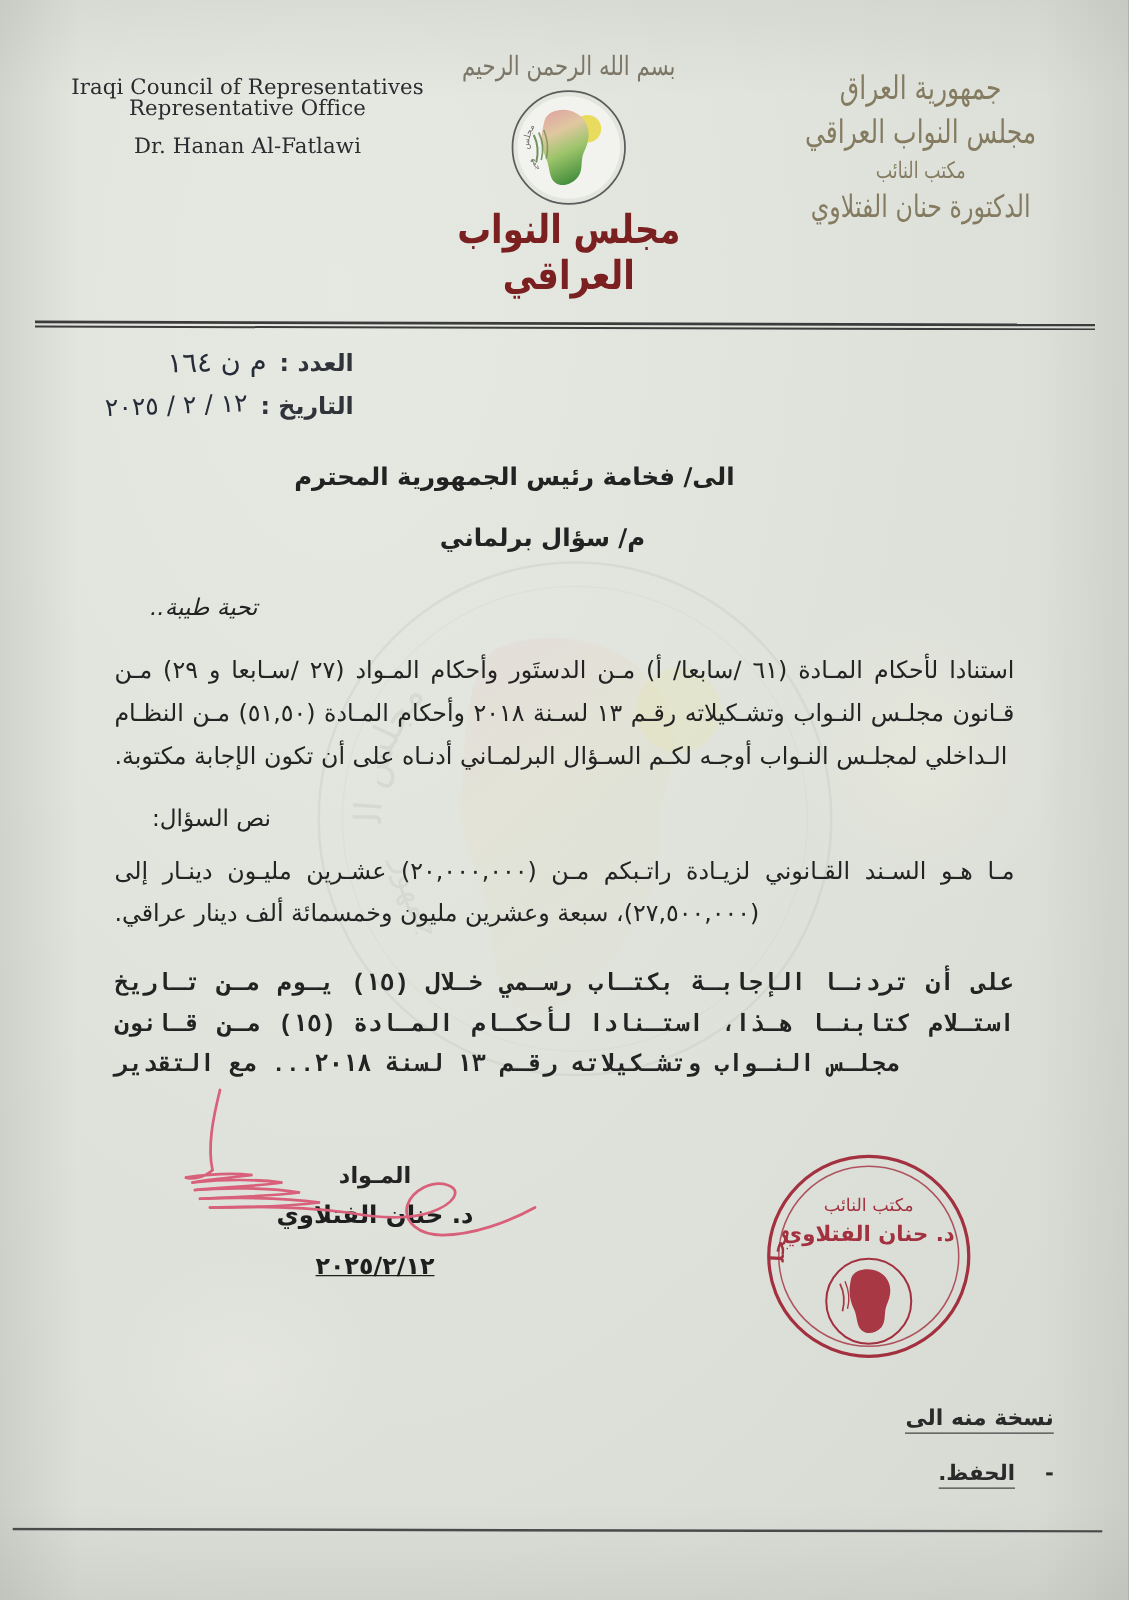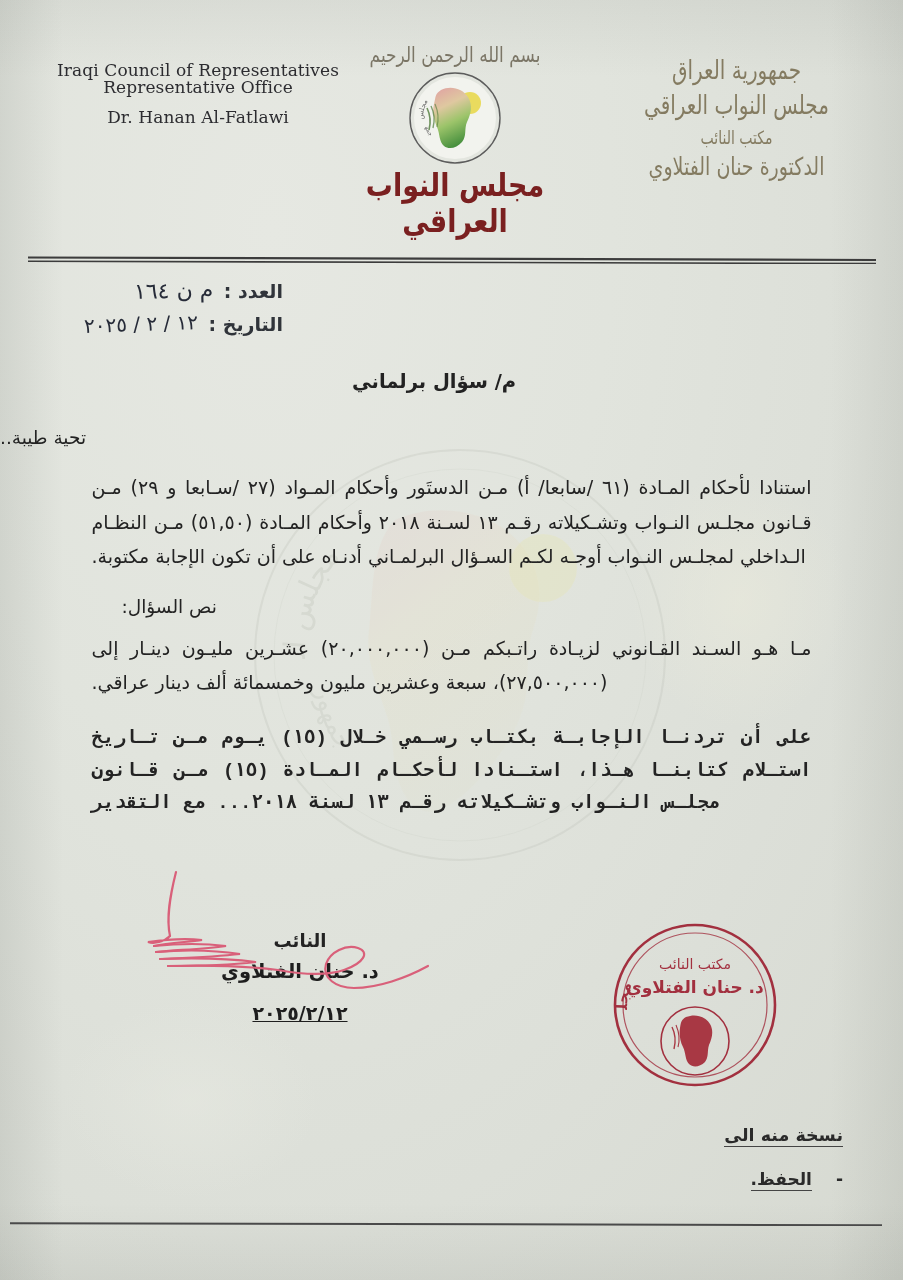--- a/index.html
+++ b/index.html
@@ -167,21 +167,23 @@
     font-size: 19.5px;
     font-weight: 700;
     color: #222;
     margin-bottom: 34px;
     padding-right: 35px;
   }
   .greeting {
     text-align: left;
     font-size: 18.5px;
     color: #222;
+    padding-left: 120px;
     margin-bottom: 22px;
+    font-style: italic;
   }
   .para {
     width: 720px;
     margin: 0 auto 22px auto;
     font-size: 19px;
     line-height: 1.82;
     color: #232323;
     text-align: justify;
     text-align-last: left;
     letter-spacing: .2px;
@@ -362,20 +364,21 @@
       <span class="ref-label">العدد :</span>
       <span class="ref-value">م ن ١٦٤</span>
     </div>
     <div class="ref-row">
       <span class="ref-label">التاريخ :</span>
       <span class="ref-value date">١٢ / ٢ / ٢٠٢٥</span>
     </div>
   </div>
 
   <div class="body-area">
+    <div class="addr">الى/  فخامة رئيس الجمهورية المحترم</div>
     <div class="subject">م/ سؤال برلماني</div>
     <div class="greeting">تحية طيبة..</div>
     <div class="para">استنادا لأحكام المـادة (٦١ /سابعا/ أ) مـن الدستَور وأحكام المـواد (٢٧ /سـابعا و ٢٩) مـن قـانون مجلـس النـواب وتشـكيلاته رقـم ١٣ لسـنة ٢٠١٨ وأحكام المـادة (٥١,٥٠) مـن النظـام الـداخلي لمجلـس النـواب أوجـه لكـم السـؤال البرلمـاني أدنـاه على أن تكون الإجابة مكتوبة.</div>
     <div class="qlabel">نص السؤال:</div>
     <div class="para">مـا هـو السـند القـانوني لزيـادة راتـبكم مـن (٢٠,٠٠٠,٠٠٠) عشـرين مليـون دينـار إلى (٢٧,٥٠٠,٠٠٠)، سبعة وعشرين مليون وخمسمائة ألف دينار عراقي.</div>
     <div class="para bold">على أن تردنـا الإجابـة بكتـاب رسـمي خـلال (١٥) يـوم مـن تـاريخ استـلام كتابنـا هـذا، استـنادا لأحكـام المـادة (١٥) مـن قـانون مجلـس النـواب وتشـكيلاته رقـم ١٣ لسنة ٢٠١٨... مع التقدير</div>
   </div>
 
   <div class="sig-area">
     <svg class="sig-mark" viewBox="0 0 300 130">
@@ -384,21 +387,21 @@
         <path d="M30 66 C24 72 14 74 8 72 C22 70 44 68 62 70 C48 72 28 73 14 76"></path>
         <path d="M14 76 C34 74 62 73 86 76 C64 79 36 80 16 82"></path>
         <path d="M16 82 C40 80 74 80 100 84 C74 87 42 88 20 89"></path>
         <path d="M20 89 C48 88 86 88 116 92 C90 95 52 96 28 96"></path>
         <path d="M28 96 C62 95 106 96 138 100"></path>
         <path d="M138 100 C160 104 186 106 204 100 C224 93 230 82 218 78
                  C206 74 190 82 186 94 C182 108 196 118 214 118
                  C238 118 266 108 288 96"></path>
       </g>
     </svg>
-    <div class="sig-title">النائب</div>
+    <div class="sig-title">المـواد</div>
     <div class="sig-name">د. حنان الفتلاوي</div>
     <div class="sig-date">٢٠٢٥/٢/١٢</div>
   </div>
 
   <svg class="stamp" viewBox="0 0 190 195">
     <g opacity="0.92">
       <circle cx="95" cy="100" r="80" fill="none" stroke="#9e2233" stroke-width="2.6"></circle>
       <circle cx="95" cy="100" r="72" fill="none" stroke="#9e2233" stroke-width="1.2" opacity="0.8"></circle>
 
       <path id="stArc" d="M 27 104 A 68 68 0 0 1 163 104" fill="none"></path>

